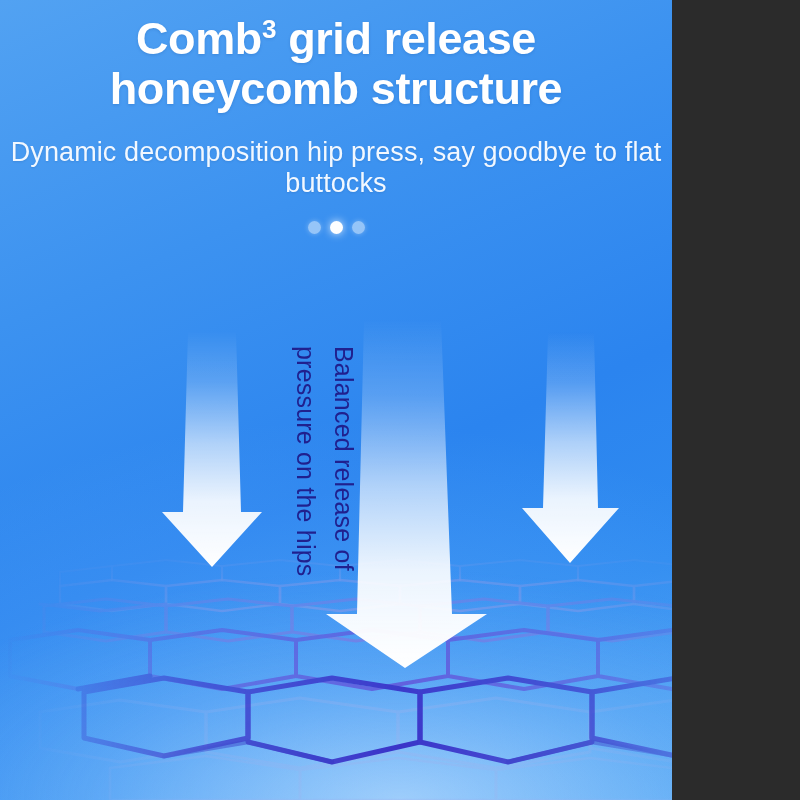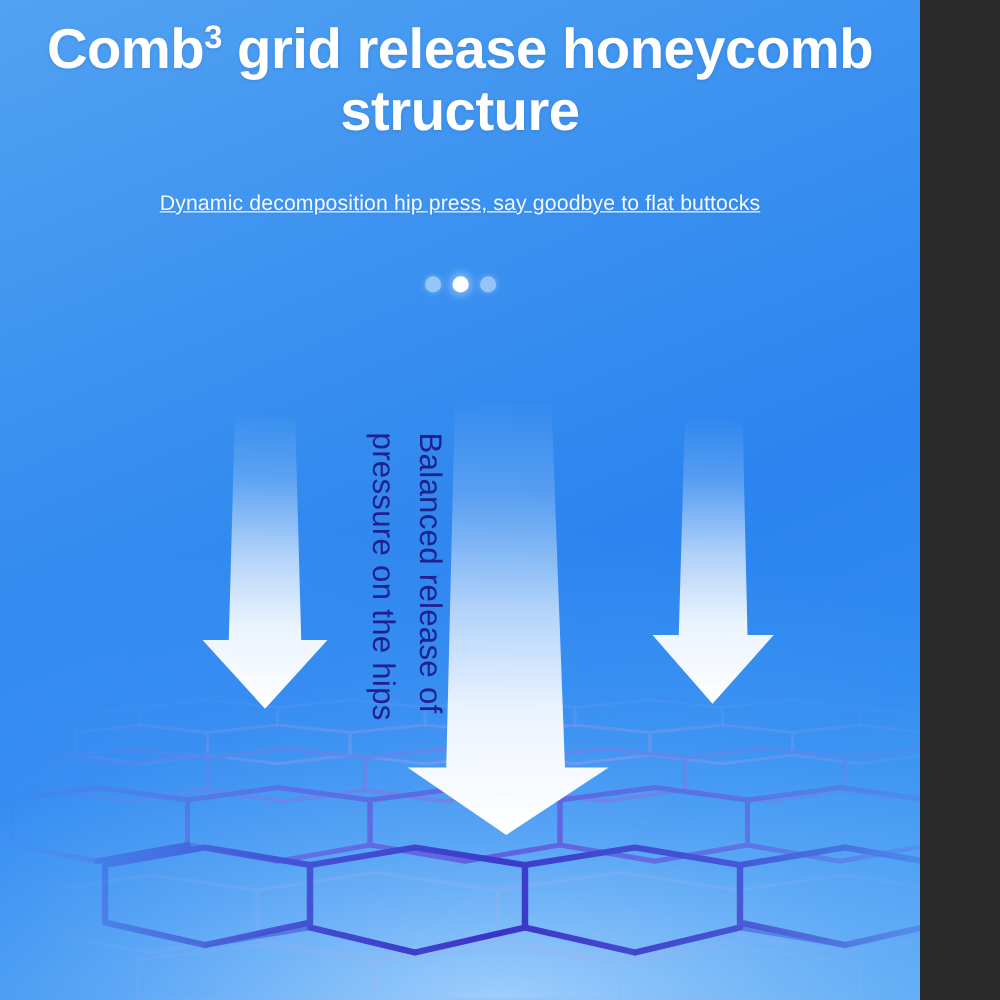--- a/index.html
+++ b/index.html
@@ -2,21 +2,21 @@
 <html><head>
 <meta charset="utf-8">
 <style>
   html, body {
     margin: 0;
     padding: 0;
     background: #2b2b2b;
   }
   #stage {
     position: relative;
-    width: 736px;
+    width: 672px;
     height: 800px;
     overflow: hidden;
     font-family: "Liberation Sans", sans-serif;
     background:
       radial-gradient(ellipse 150% 90% at 50% 112%, rgba(150,205,255,0.58) 0%, rgba(120,190,255,0.25) 38%, rgba(90,170,250,0.0) 66%),
       linear-gradient(157deg, #52a2f2 0%, #3c92f0 30%, #2b84ef 58%, #2f8bf0 78%, #4ba0f2 100%);
   }
 
   
   .hdr {
@@ -35,27 +35,26 @@
     letter-spacing: -0.4px;
     text-shadow: 0 1px 3px rgba(20,70,140,0.22);
   }
   .title .sup {
     font-size: 0.58em;
     vertical-align: super;
     line-height: 0;
     font-weight: 700;
   }
   .subtitle {
-    margin: 38px 0 0 0;
-    font-size: 17px;
+    margin: 22px 0 0 0;
+    font-size: 27px;
     font-weight: 400;
     color: #f2f8ff;
     letter-spacing: 0.1px;
     text-shadow: 0 1px 2px rgba(20,70,140,0.18);
-    text-decoration: underline;
   }
 
   
   .dots {
     position: absolute;
     top: 221px;
     left: 0; right: 0;
     display: flex;
     justify-content: center;
     gap: 9px;

